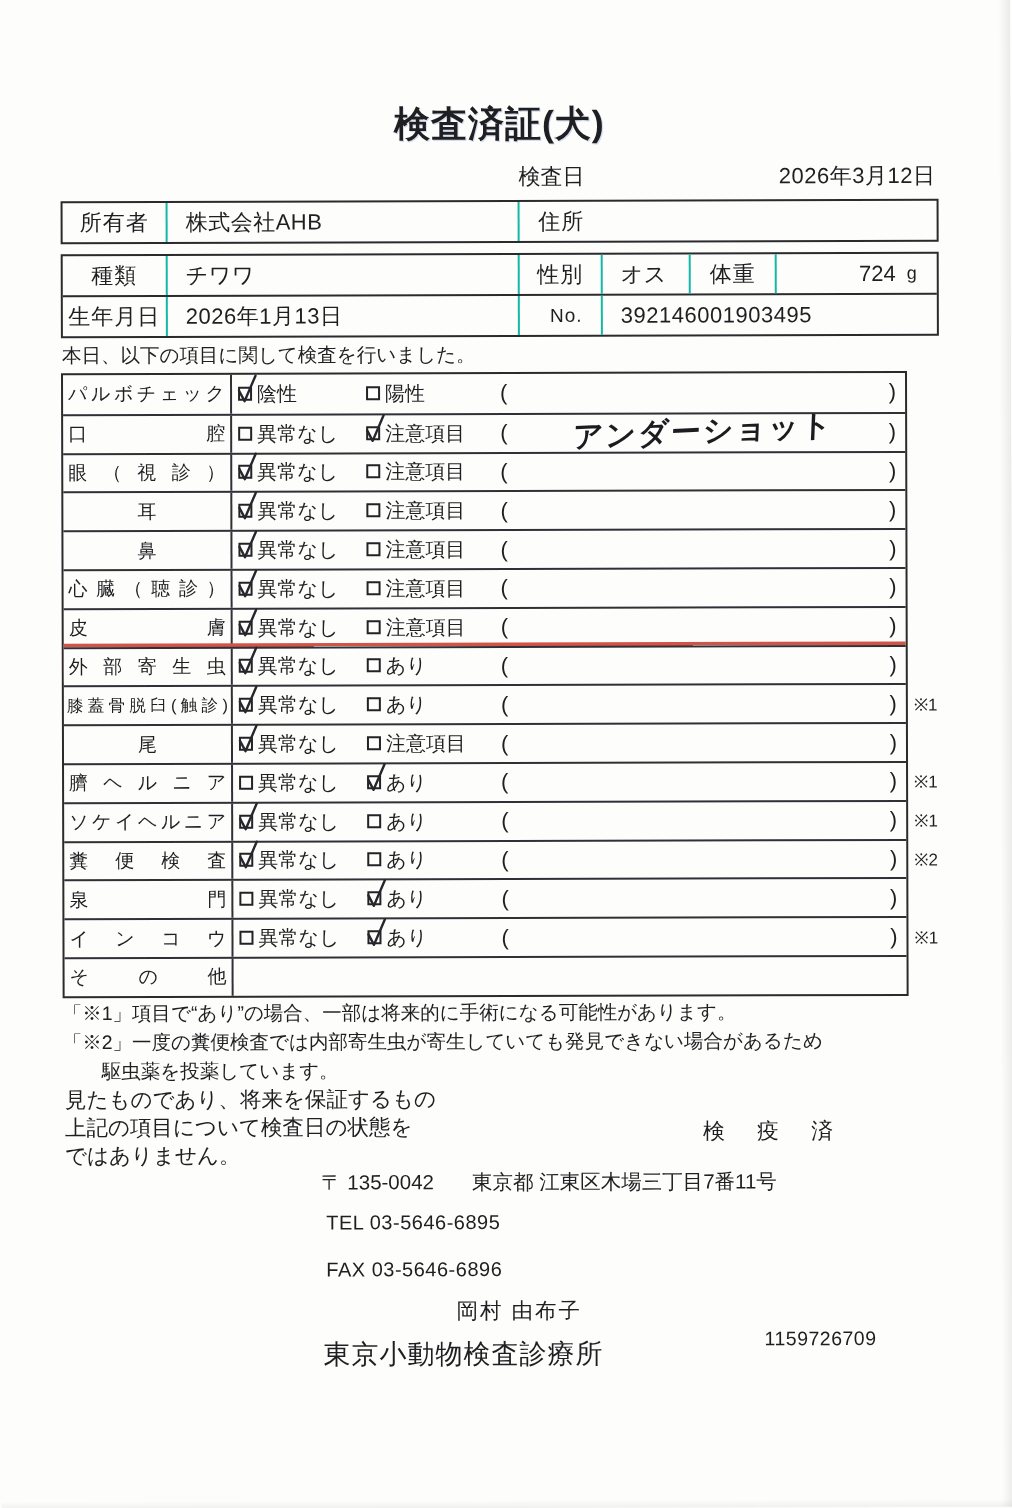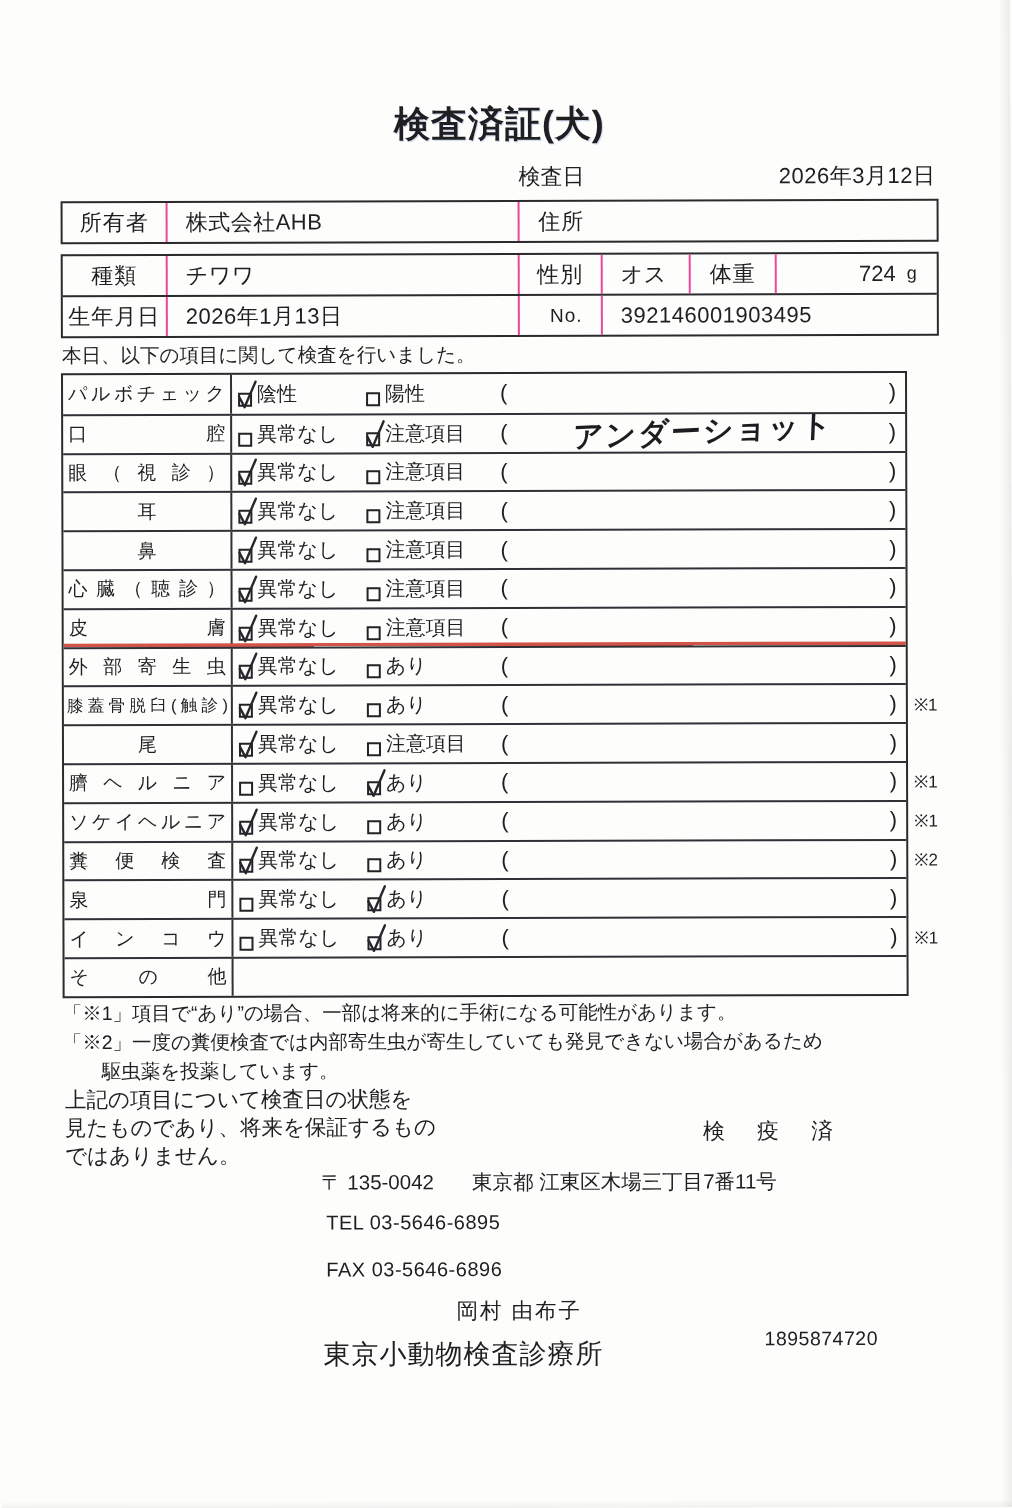--- a/index.html
+++ b/index.html
@@ -21,21 +21,21 @@
   .date-value { position:absolute; right:3px; top:0; letter-spacing:0.5px; }
 
   
   .tableA { position:absolute; left:62px; top:200px; width:878px; height:43px;
             border:2.5px solid #2b2b2e; display:grid; grid-template-columns:105px 352px 83px 1fr; }
   .tableB { position:absolute; left:62px; top:253px; width:878px; height:84px;
             border:2.5px solid #2b2b2e; display:flex; flex-direction:column; }
   .rowB { flex:1; display:grid; }
   .rowB1 { grid-template-columns:105px 352px 83px 88px 86px 1fr; border-bottom:2px solid #2b2b2e; }
   .rowB2 { grid-template-columns:105px 352px 83px 1fr; }
-  .hc { display:flex; align-items:center; font-size:22px; border-right:2px solid #ec4899; overflow:hidden; }
+  .hc { display:flex; align-items:center; font-size:22px; border-right:2px solid #14b8a6; overflow:hidden; }
   .hc:last-child { border-right:none; }
   .hc.lab { justify-content:center; letter-spacing:1px; }
   .hc.val { padding-left:18px; letter-spacing:0.5px; }
   .hc.no-lab { font-size:19px;padding-left:12px; }
   .hc.weight { justify-content:flex-end; padding-right:20px; gap:11px; }
   .hc.weight .unit { font-size:18px; }
 
   .intro { position:absolute; left:63px; top:341px; font-size:19.5px; }
 
   
@@ -43,21 +43,21 @@
                border:2.5px solid #2b2b2e; background:transparent; }
   .crow { position:relative; height:38.8px; display:flex; }
   .crow.bt { border-top:2px solid #303036; }
   .crow.artifact { box-shadow:0 -3.5px 0 0 #d25348, 0 -2px 0 0 #74c9d8; }
   .clabel { width:169px; border-right:2px solid #303036; display:flex; align-items:center;
             padding:0 5px; font-size:19px; overflow:hidden; }
   .clabel.justify { justify-content:space-between; }
   .clabel.center { justify-content:center; }
   .clabel.tight { font-size:16.5px; padding:0 3px; }
   .ccontent { flex:1; display:flex; align-items:center; padding-left:6px; position:relative; }
-  .opt { display:inline-flex; align-items:flex-end; font-size:20px; }
+  .opt { display:inline-flex; align-items:center; font-size:20px; }
   .opt0 { width:128px; }
   .opt1w { width:134px; }
   .cbw { position:relative; width:15px; height:15px; margin-right:4px; flex:none; }
   .cbox { position:absolute; left:0; top:0; width:14px; height:14px; border:2px solid #232327; }
   .check { position:absolute; left:-3px; top:-14px; width:24px; height:32px; overflow:visible; }
   .check path { fill:none; stroke:#26262c; stroke-width:2.4; stroke-linecap:round; stroke-linejoin:round; }
   .parens { flex:1; display:flex; align-items:center; justify-content:space-between;
             padding-right:9px; font-size:22px; position:relative; }
   .hand { position:absolute; left:50%; top:46%; transform:translate(-50%,-50%) rotate(-2.5deg) skewX(-5deg);
           font-size:30px; font-weight:600; letter-spacing:2px; white-space:nowrap; color:#1c1c20; }
@@ -569,37 +569,37 @@
         </div>
       </div>
 
     <div class="notes">
       <div>「※1」項目で“あり”の場合、一部は将来的に手術になる可能性があります。</div>
       <div>「※2」一度の糞便検査では内部寄生虫が寄生していても発見できない場合があるため</div>
       <div class="indent">駆虫薬を投薬しています。</div>
     </div>
 
     <div class="disclaimer">
+      <div>見たものであり、将来を保証するもの</div>
       <div>上記の項目について検査日の状態を</div>
-      <div>見たものであり、将来を保証するもの</div>
       <div>ではありません。</div>
     </div>
 
     <div class="stamp">検 疫 済</div>
 
     <div class="postal-line">
       <span>〒 135-0042</span>
       <span>東京都 江東区木場三丁目7番11号</span>
     </div>
 
     <div class="tel-line">
       <span>TEL 03-5646-6895</span>
       <span>FAX 03-5646-6896</span>
     </div>
 
     <div class="clinic-name">東京小動物検査診療所</div>
     <div class="vet-name">岡村  由布子</div>
-    <div class="serial">1895874720</div>
+    <div class="serial">1159726709</div>
 
     <div class="scan-edge-r"></div>
     <div class="scan-edge-b"></div>
   </div>
 </div>
 
 </body></html>

